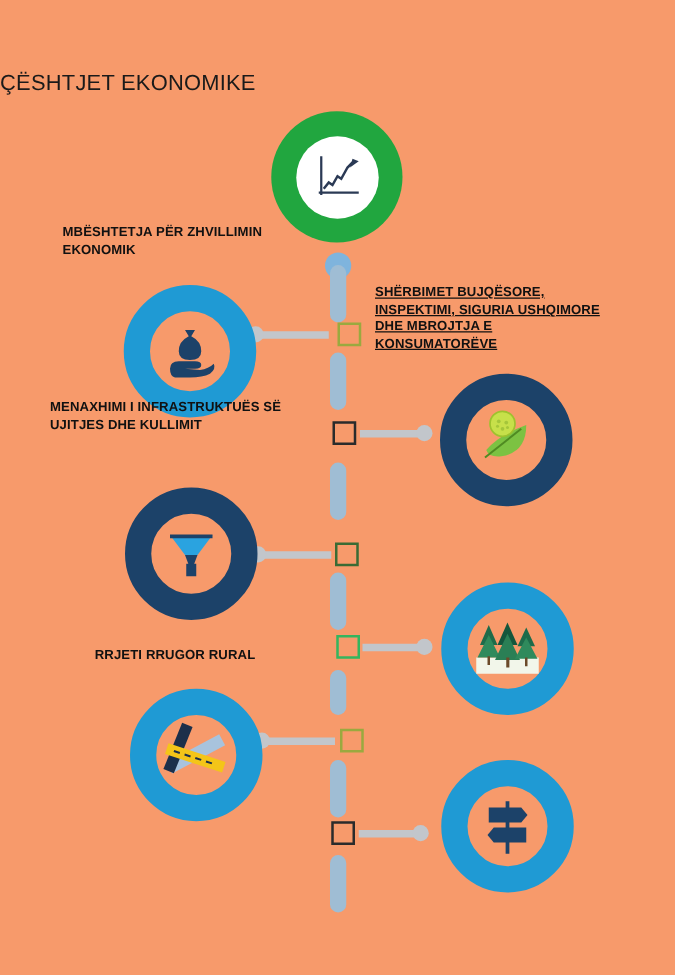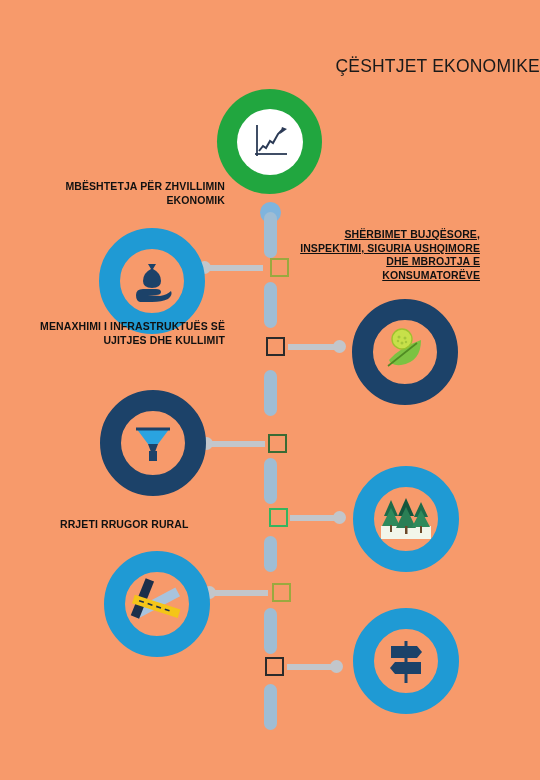--- a/index.html
+++ b/index.html
@@ -18,21 +18,21 @@
     position: relative;
     width: 540px;
     height: 780px;
   }
   
   .title {
     position: absolute;
     left: 0;
     top: 56px;
     width: 540px;
-    text-align: right;
+    text-align: left;
     font-size: 17.5px;
     font-weight: 400;
     color: #1a1a1a;
     letter-spacing: 0.2px;
   }
   
   .spine-seg {
     position: absolute;
     left: 264px;
     width: 13px;
@@ -93,22 +93,22 @@
   }
   
   .label {
     position: absolute;
     font-size: 10.5px;
     font-weight: bold;
     color: #111111;
     line-height: 1.30;
     letter-spacing: 0.1px;
   }
-  .label.right-align { text-align: left; }
-  .label.center-align { text-align: right; }
+  .label.right-align { text-align: center; }
+  .label.center-align { text-align: left; }
   .node-icon { display:block; }
 </style>
 </head>
 <body>
 
 <div id="canvas">
 
   <div class="title">ÇËSHTJET EKONOMIKE</div>
 
   <div class="spine-cap"></div>

